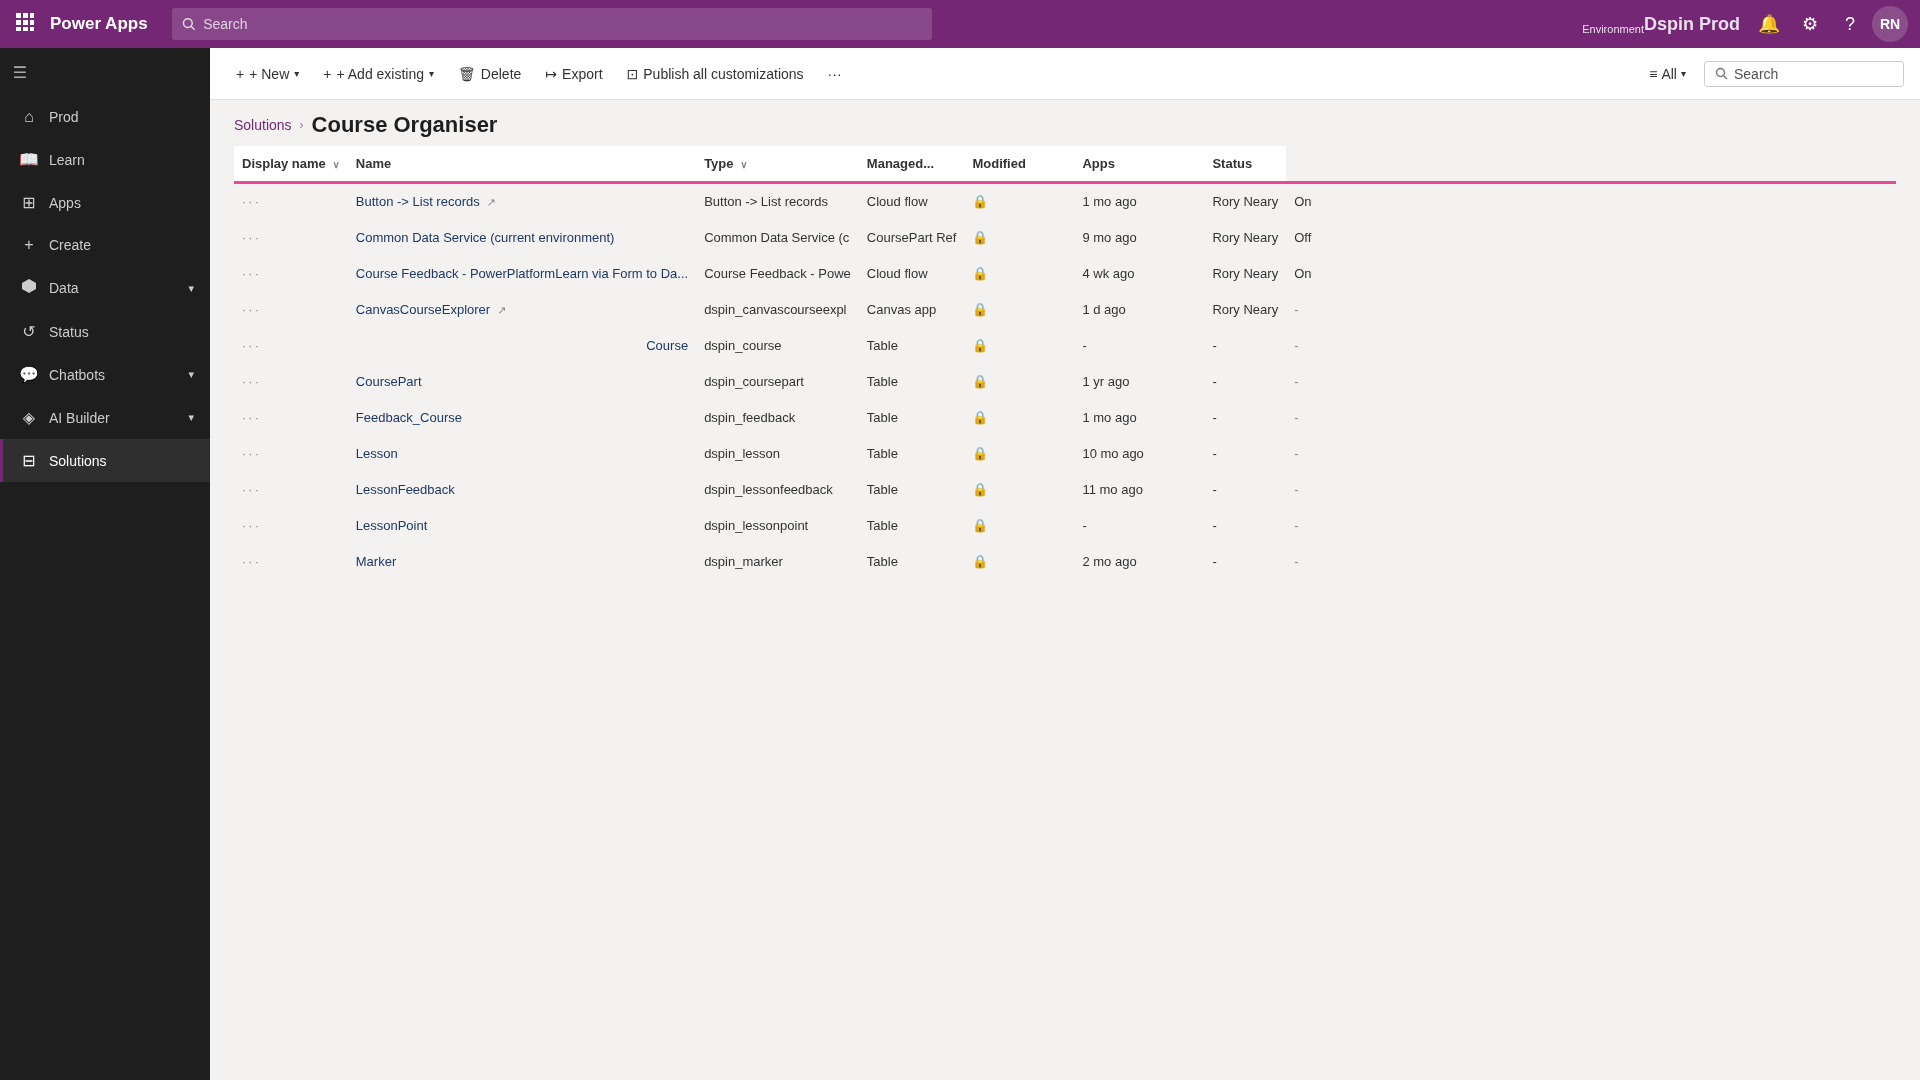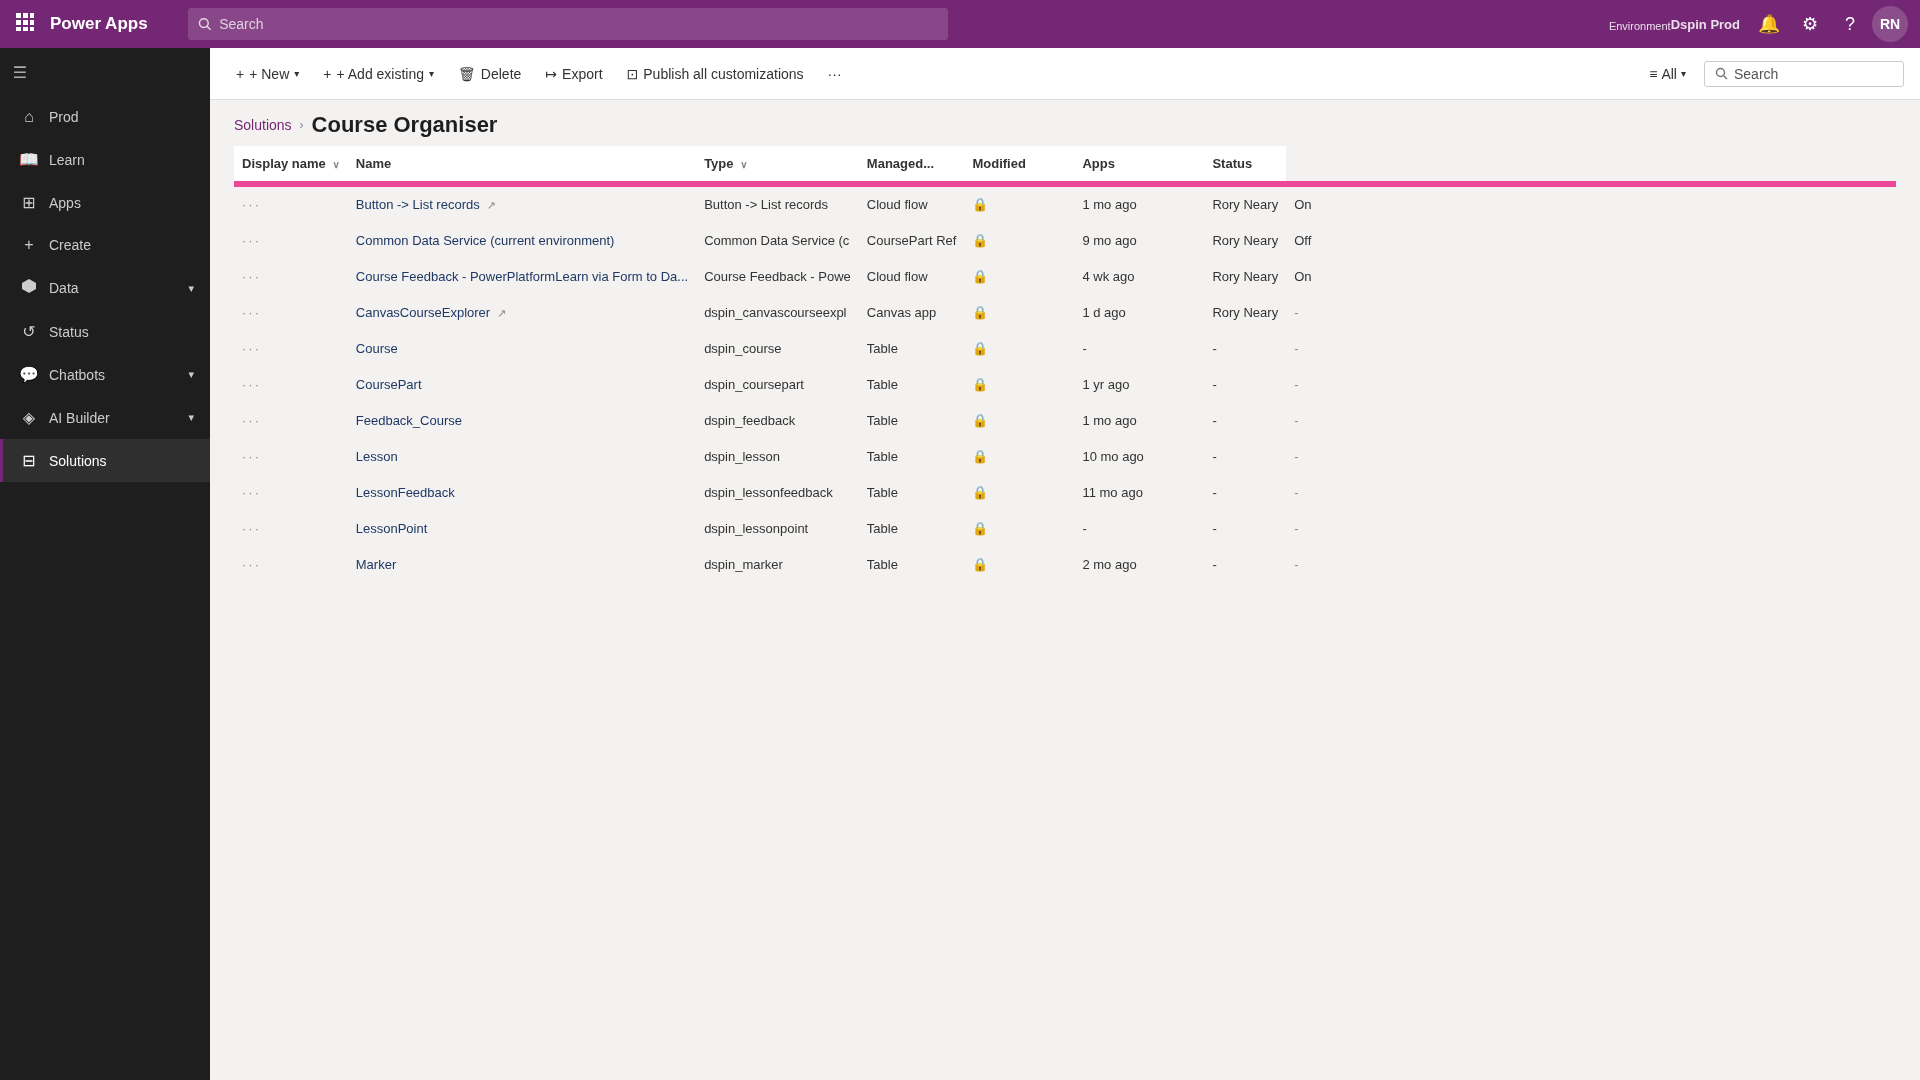--- a/index.html
+++ b/index.html
@@ -17,21 +17,21 @@
     .top-nav-waffle {
       color: white;
       font-size: 20px;
       cursor: pointer;
       padding: 4px;
     }
     .top-nav-logo {
       color: white;
       font-size: 17px;
       font-weight: 600;
-      margin-right: 28px;
+      margin-right: 12px;
     }
     .top-nav-search {
       flex: 1;
       max-width: 760px;
       display: flex;
       align-items: center;
       background: rgba(255,255,255,0.15);
       border-radius: 3px;
       padding: 0 10px;
       height: 32px;
@@ -56,21 +56,21 @@
       color: white;
     }
     .top-nav-env {
       display: flex;
       flex-direction: row;
       align-items: flex-end;
       margin-right: 8px;
       font-size: 11px;
       color: rgba(255,255,255,0.85);
     }
-    .top-nav-env span:last-child { font-size: 13px; font-weight: 600; }
+    .top-nav-env span:last-child { font-size: 18px; font-weight: 600; }
     .top-nav-icon-btn {
       width: 36px; height: 36px;
       display: flex; align-items: center; justify-content: center;
       cursor: pointer;
       border-radius: 3px;
       color: white;
       font-size: 18px;
     }
     .avatar {
       width: 36px; height: 36px;
@@ -209,21 +209,21 @@
     .table-area {
       flex: 1;
       overflow-y: auto;
       padding: 0 24px;
     }
     table {
       width: 100%;
       border-collapse: collapse;
     }
     thead tr {
-      border-bottom: 6px solid #ec4899;
+      border-bottom: 3px solid #ec4899;
       margin-left: 32px;
     }
     th {
       text-align: left;
       padding: 10px 8px;
       font-size: 13px;
       font-weight: 600;
       color: #333;
       white-space: nowrap;
       background: white;
@@ -449,21 +449,21 @@
               <td style="cursor: pointer; color: rgb(31, 56, 100);">CanvasCourseExplorer<span style="margin-left: 4px; font-size: 11px; color: rgb(136, 136, 136);"> ↗</span></td>
               <td>dspin_canvascourseexpl</td>
               <td>Canvas app</td>
               <td><span class="lock-icon">🔒</span></td>
               <td>1 d ago</td>
               <td>Rory Neary</td>
               <td class="status-dash">-</td>
             </tr>
             <tr>
               <td style="width: 50px;"><span class="row-actions">···</span></td>
-              <td style="cursor: pointer; color: rgb(31, 56, 100);">Course</td>
+              <td style="cursor: pointer; color: rgb(31, 56, 100); text-align: right;">Course</td>
               <td>dspin_course</td>
               <td>Table</td>
               <td><span class="lock-icon">🔒</span></td>
               <td>-</td>
               <td>-</td>
               <td class="status-dash">-</td>
             </tr>
             <tr>
               <td style="width: 50px;"><span class="row-actions">···</span></td>
               <td style="cursor: pointer; color: rgb(31, 56, 100);">CoursePart</td>

